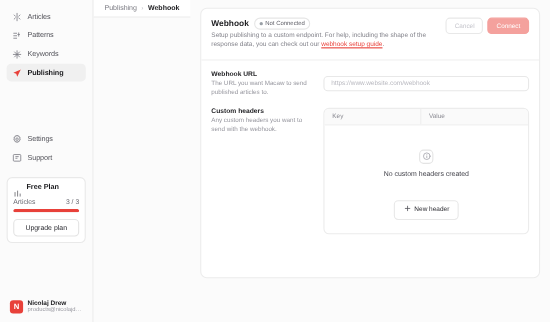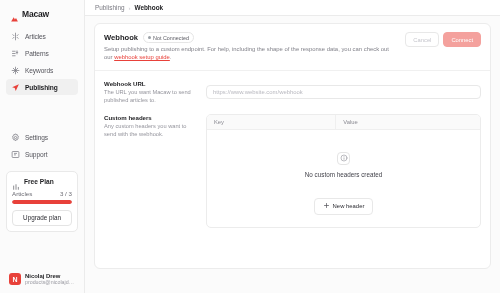--- a/index.html
+++ b/index.html
@@ -73,21 +73,21 @@
     width: 12px; height: 12px; flex: 0 0 12px;
     border-radius: 3px; background: #e8413a;
     color: #fff; font-size: 7px; font-weight: bold;
     display: flex; align-items: center; justify-content: center;
   }
   .user-meta { display: flex; flex-direction: column; gap: 0px; min-width: 0; }
   .user-name { font-size: 5.9px; font-weight: bold; color: #1d1d20; white-space: nowrap; }
   .user-mail { font-size: 5.3px; color: #9a9aa2; white-space: nowrap; overflow: hidden; text-overflow: ellipsis; }
 
   
-  .main { flex: 1; height: 293px; background: #fbfbfb; display: flex; flex-direction: column; }
+  .main { flex: 1; height: 293px; background: #fbfbfb; display: flex; }
   .topbar {
     height: 16px; background: #ffffff;
     border-bottom: 1px solid #ebebeb;
     display: flex; align-items: center;
     padding: 0 10px; gap: 4px;
   }
   .crumb { font-size: 6.4px; color: #7a7a82; cursor: pointer; }
   .crumb.current { color: #1d1d20; font-weight: bold; }
   .crumb-sep { font-size: 6px; color: #c2c2c8; }
 
@@ -160,28 +160,20 @@
     padding: 3.5px 8px; cursor: pointer;
   }
 </style>
 </head>
 <body>
 
 <div class="app">
 
   <aside class="sidebar">
 
-    <div class="brand">
-      <span class="brand-mark">
-        <svg viewBox="0 0 24 24" width="9" height="9">
-          <path d="M3 17 L10 6 L13 12 L16 8 L21 17 Z" fill="#e8413a"></path>
-        </svg>
-      </span>
-      <span class="brand-name">Macaw</span>
-    </div>
 
     <nav class="nav">
       <div class="nav-item">
         <span class="nav-icon">
           <svg viewBox="0 0 24 24" width="9" height="9" fill="none" stroke="#7c7c84" stroke-width="2" stroke-linecap="round">
             <path d="M12 3 v18 M5 7 l3 3 M19 7 l-3 3 M5 17 l3 -3 M19 17 l-3 -3"></path>
           </svg>
         </span>
         <span class="nav-label">Articles</span>
       </div>

